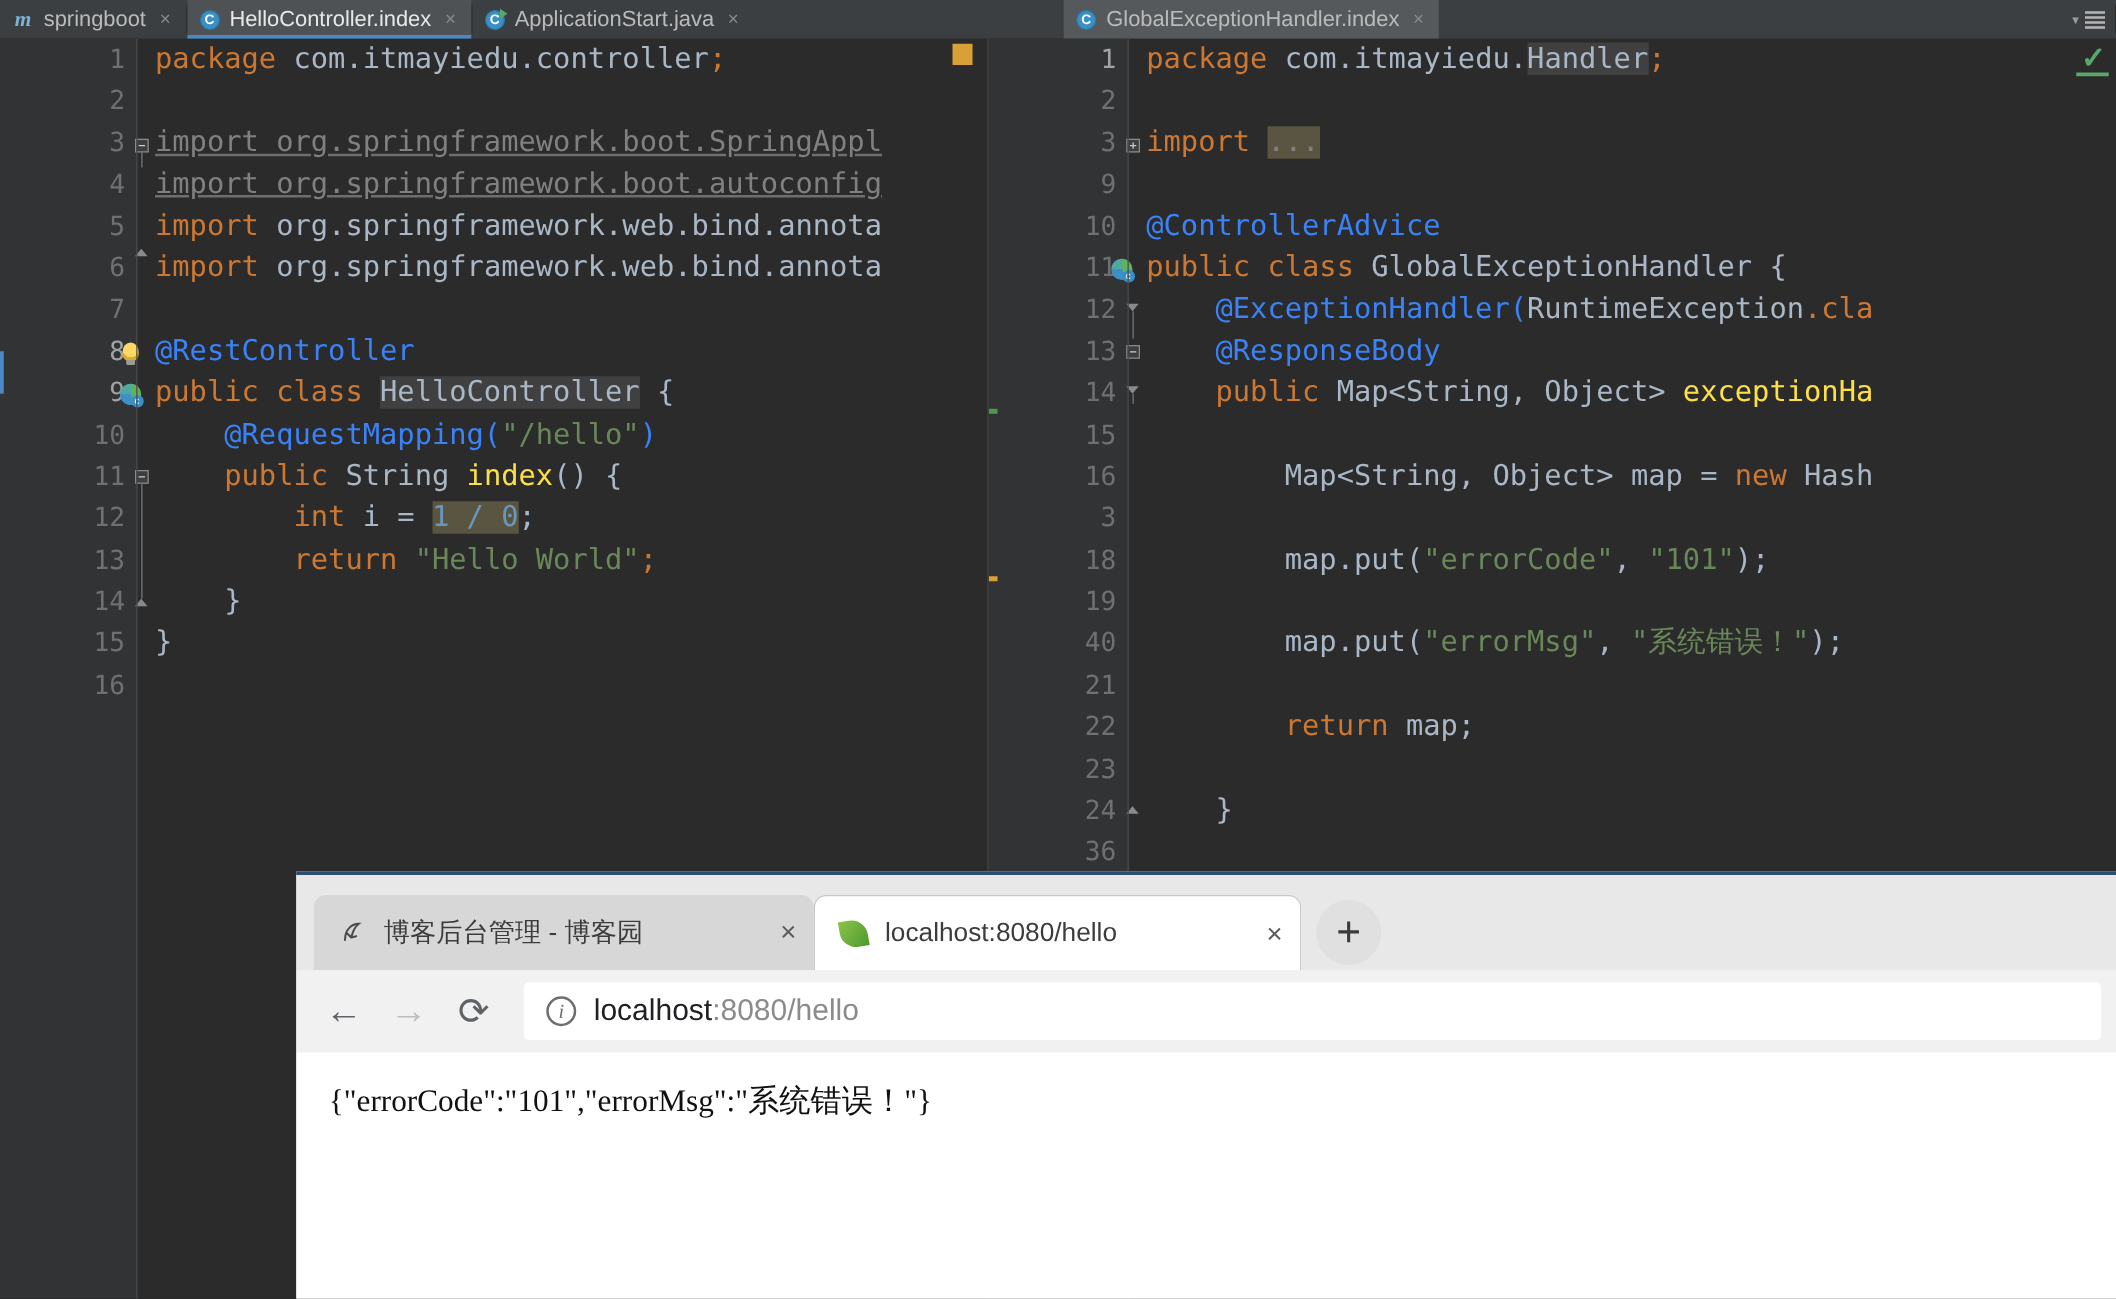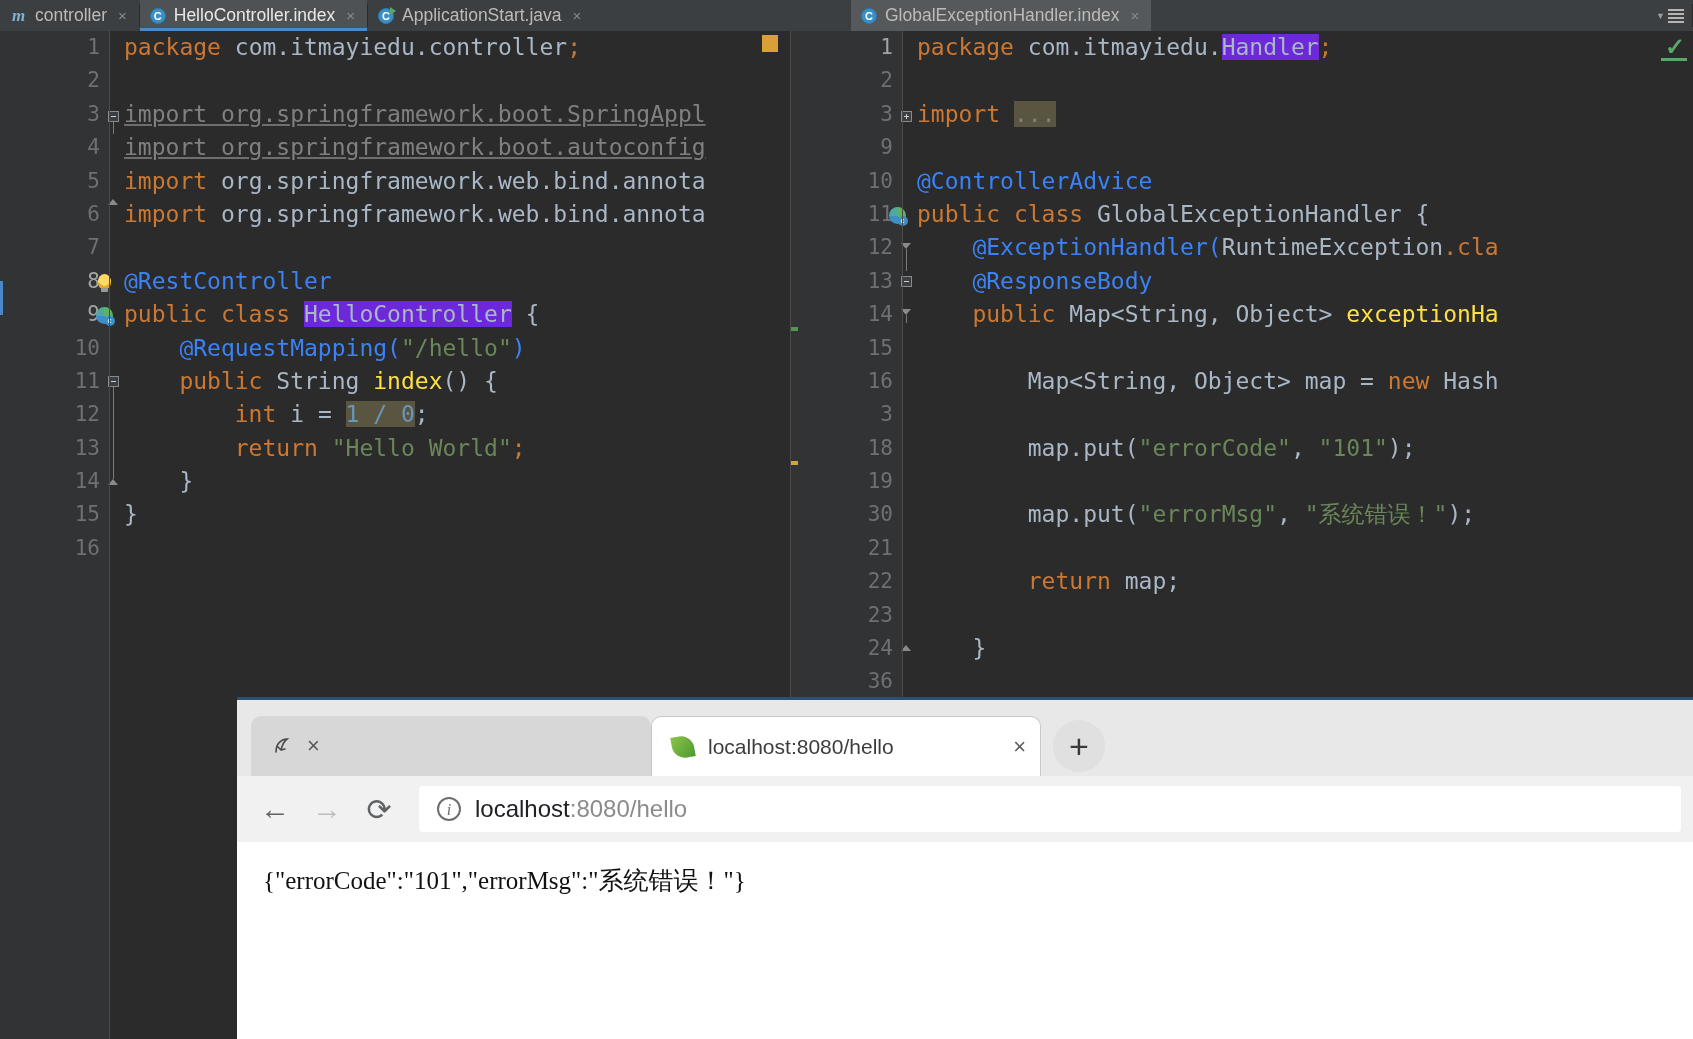--- a/index.html
+++ b/index.html
@@ -231,21 +231,21 @@
   }
   .cl { height: 33.4px; }
   .k   { color: #cc7832; margin-top: 35px; }         
   .s   { color: #6a8759; }         
   .an  { color: #3b82f6; }         
   .num { color: #6897bb; }         
   .id  { color: #a9b7c6; }
   .mth { color: #fde047; }
   .gray{ color: #808080; }
   .unused { color: #808080; text-decoration: underline; text-decoration-color:#6e6e6e;}
-  .sel-green { background: #6d28d9; }
+  .sel-green { background: #404040; }
   .hl-box { background: #5a5540; }
 
   
   .analysis {
     position: absolute; right: 8px; top: 4px;
     color: #59a869; font-size: 24px; font-weight: bold;
     line-height: 1;
   }
   .analysis-underline {
     position: absolute; right: 6px; top: 27px;
@@ -380,21 +380,21 @@
 <body>
 
 <div id="root">
 
   <div class="ide">
 
     <div class="tabbar">
 
       <div class="tab">
         <span class="ic ic-m">m</span>
-        <span>controller</span>
+        <span>springboot</span>
         <span class="tclose">×</span>
       </div>
 
       <div class="tabsep"></div>
 
       <div class="tab active">
         <span class="ic ic-class">C</span>
         <span>HelloController.index</span>
         <span class="tclose">×</span>
       </div>
@@ -484,21 +484,21 @@
               <div class="lnrow">10</div>
               <div class="lnrow">11</div>
               <div class="lnrow">12</div>
               <div class="lnrow">13</div>
               <div class="lnrow">14</div>
               <div class="lnrow">15</div>
               <div class="lnrow">16</div>
               <div class="lnrow">3</div>
               <div class="lnrow">18</div>
               <div class="lnrow">19</div>
-              <div class="lnrow">30</div>
+              <div class="lnrow">40</div>
               <div class="lnrow">21</div>
               <div class="lnrow">22</div>
               <div class="lnrow">23</div>
               <div class="lnrow">24</div>
               <div class="lnrow">36</div>
             </div>
 
           <div class="foldcol" style="right:-16px;top:0;">
             <div class="foldbox plus" style="top:80px;left:0;"></div>
             <div class="foldtip-down" style="top:212px;left:0;"></div>
@@ -528,20 +528,21 @@
   <div class="browser">
 
     <div class="btabstrip">
 
       <div class="btab inactive">
         <span class="favicon">
           <svg width="24" height="24" viewBox="0 0 24 24" aria-hidden="true">
             <path d="M6 18 C6 9, 12 5, 17 5 C13 8, 12 12, 11 16 M11 16 L8 13 M11 16 L15 15" fill="none" stroke="#4a4a4a" stroke-width="1.6" stroke-linecap="round"></path>
           </svg>
         </span>
+        <span class="btitle">博客后台管理 - 博客园</span>
         <span class="bclose">×</span>
       </div>
 
       <div class="btab active">
         <span class="favicon">
             <span class="leaf"></span>
           </span>
         <span class="btitle">localhost:8080/hello</span>
         <span class="bclose">×</span>
       </div>

